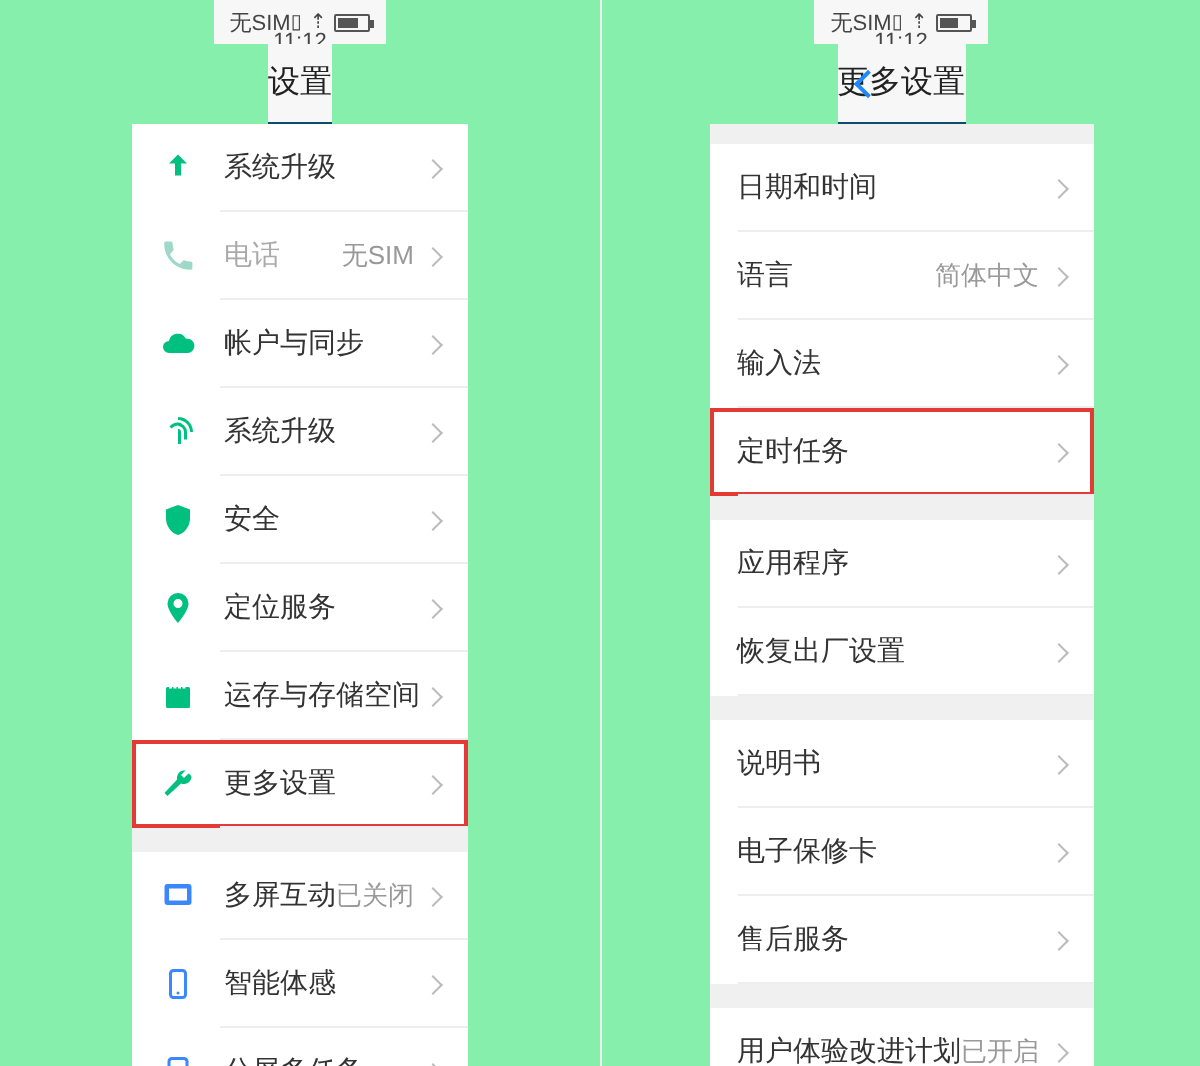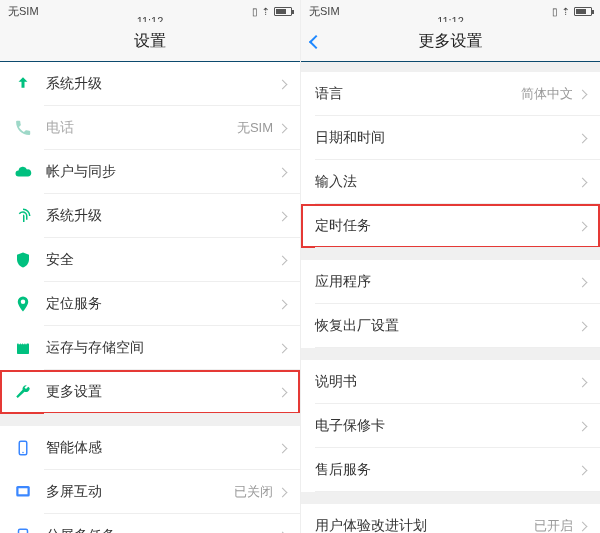--- a/index.html
+++ b/index.html
@@ -1,18 +1,18 @@
 <!DOCTYPE html>
 <html><head>
 <meta charset="utf-8">
 <style>
   * { box-sizing: border-box; margin: 0; padding: 0; }
   body { font-family: -apple-system, "Helvetica Neue", Arial, sans-serif; background: #fff; width: 600px; height: 533px; overflow: hidden; }
   .container { display: flex; width: 600px; height: 533px; }
-  .pane { width: 300px; height: 533px; position: relative; background: #c2410c; display: flex; flex-direction: column; }
+  .pane { width: 300px; height: 533px; position: relative; background: #86efac; display: flex; flex-direction: column; align-items: center; }
   .pane + .pane { border-left: 1px solid #eee; }
   .statusbar { height: 22px; display: flex; align-items: center; justify-content: space-between; padding: 0 8px; font-size: 11px; color: #444; background: #f7f7f7; }
   .status-left, .status-right { display: flex; align-items: center; gap: 4px; }
   .status-center { position: absolute; left: 0; right: 0; text-align: center; font-size: 11px; color: #444; pointer-events: none; margin-top: 20px; }
   .navbar { height: 40px; display: flex; align-items: center; justify-content: center; position: relative; background: #f7f7f7; border-bottom: 1px solid #0c4a6e; }
   .navbar-title { font-size: 16px; color: #222; font-weight: 500; }
   .back-btn { position: absolute; left: 10px; top: 0; bottom: 0; display: flex; align-items: center; cursor: pointer; }
   .back-chevron { width: 10px; height: 10px; border-left: 2px solid #1e88ff; border-bottom: 2px solid #1e88ff; transform: rotate(45deg); }
   .list { flex: 1; overflow: hidden; background: #fff; }
   .row { display: flex; align-items: center; height: 44px; padding: 0 14px 0 14px; background: #fff; position: relative; cursor: pointer; }
@@ -128,36 +128,36 @@
               <path fill="#00c07f" d="M21 7a5 5 0 01-7 4.6L5 20l-2-2 8.4-9A5 5 0 0117 3l-3 3 2 2 3-3a5 5 0 012 2z"></path>
             </svg>
           </span>
           <span class="row-label">更多设置</span>
           <span class="chevron"></span>
         </div>
         <div class="group-gap"></div>
         <div class="row">
           <span class="row-icon ic">
             <svg viewBox="0 0 24 24">
+              <rect fill="#3b87ff" x="3" y="4" width="18" height="14" rx="2"></rect>
+              <rect fill="#fff" x="6" y="7" width="12" height="8"></rect>
+            </svg>
+          </span>
+          <span class="row-label">多屏互动</span>
+          <span class="row-value">已关闭</span>
+          <span class="chevron"></span>
+        </div>
+        <div class="row">
+          <span class="row-icon ic">
+            <svg viewBox="0 0 24 24">
               <rect fill="none" stroke="#3b87ff" stroke-width="2" x="7" y="3" width="10" height="18" rx="2"></rect>
               <circle fill="#3b87ff" cx="12" cy="18" r="1"></circle>
             </svg>
           </span>
           <span class="row-label">智能体感</span>
-          <span class="chevron"></span>
-        </div>
-        <div class="row">
-          <span class="row-icon ic">
-            <svg viewBox="0 0 24 24">
-              <rect fill="#3b87ff" x="3" y="4" width="18" height="14" rx="2"></rect>
-              <rect fill="#fff" x="6" y="7" width="12" height="8"></rect>
-            </svg>
-          </span>
-          <span class="row-label">多屏互动</span>
-          <span class="row-value">已关闭</span>
           <span class="chevron"></span>
         </div>
         <div class="row">
           <span class="row-icon ic">
             <svg viewBox="0 0 24 24">
               <rect fill="none" stroke="#3b87ff" stroke-width="2" x="6" y="3" width="12" height="18" rx="2"></rect>
               <line stroke="#3b87ff" stroke-width="2" x1="6" y1="12" x2="18" y2="12"></line>
             </svg>
           </span>
           <span class="row-label">分屏多任务</span>
@@ -182,29 +182,29 @@
     </div>
     <div class="navbar">
       <div class="back-btn">
           <div class="back-chevron"></div>
         </div>
       <div class="navbar-title">更多设置</div>
     </div>
     <div class="list" id="right-list">
         <div class="group-gap" style="height: 10px;"></div>
         <div class="row no-icon">
+          <span class="row-label">日期和时间</span>
+          <span class="chevron"></span>
+        </div>
+        <div class="row no-icon">
           <span class="row-label">语言</span>
           <span class="row-value">简体中文</span>
           <span class="chevron"></span>
         </div>
         <div class="row no-icon">
-          <span class="row-label">日期和时间</span>
-          <span class="chevron"></span>
-        </div>
-        <div class="row no-icon">
           <span class="row-label">输入法</span>
           <span class="chevron"></span>
         </div>
         <div class="row no-icon highlight">
           <span class="row-label">定时任务</span>
           <span class="chevron"></span>
         </div>
         <div class="group-gap"></div>
         <div class="row no-icon">
           <span class="row-label">应用程序</span>

